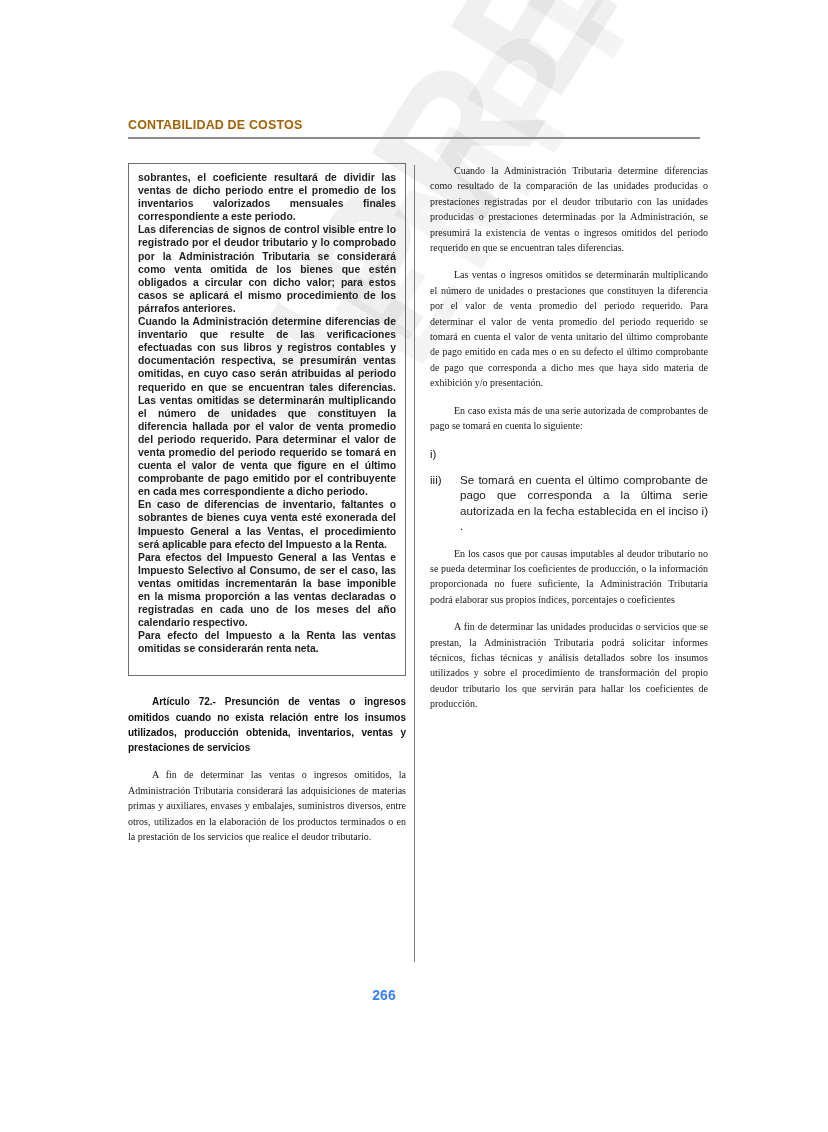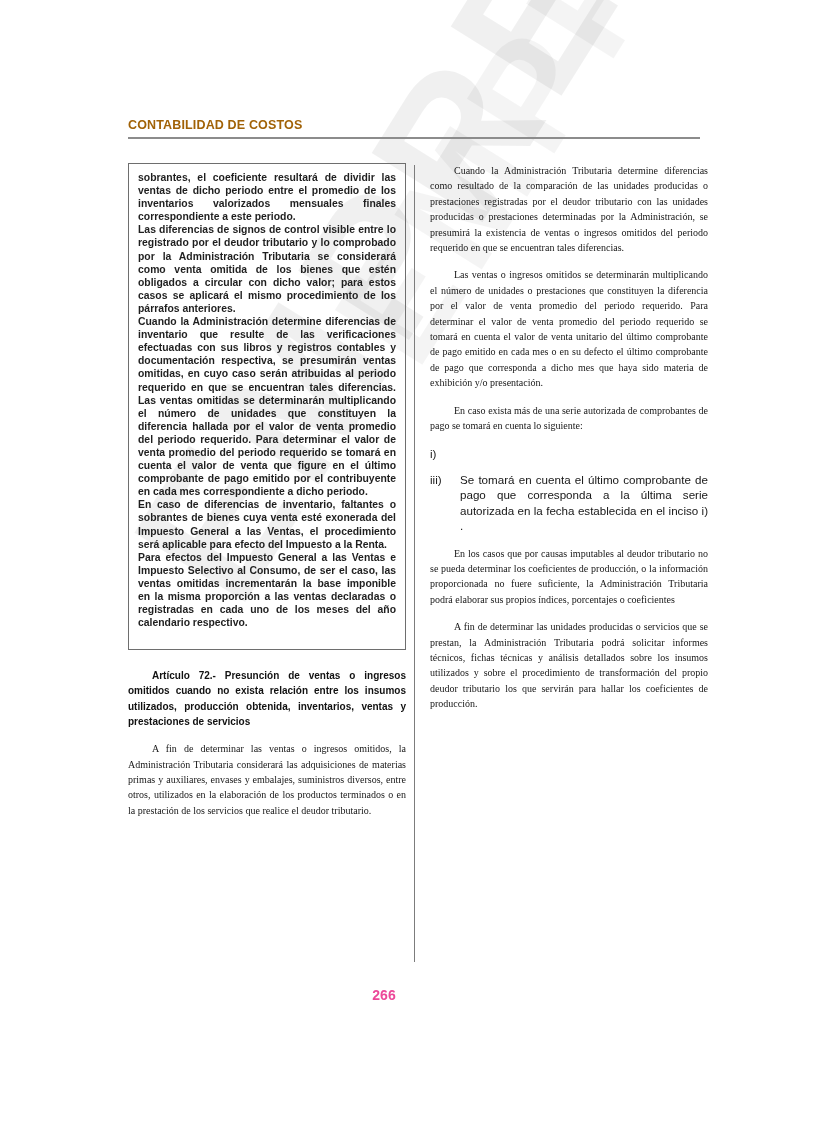--- a/index.html
+++ b/index.html
@@ -171,21 +171,21 @@
 
   
   .folio {
     position: absolute;
     left: 0;
     top: 987px;
     width: 768px;
     text-align: center;
     font-size: 14px;
     font-weight: bold;
-    color: #ec4899;
+    color: #3b82f6;
     z-index: 3;
   }
 </style>
 </head>
 <body>
 
 <div class="page">
 
   <div class="watermark-layer">
     <div class="watermark-text">EMPRE</div>
@@ -202,20 +202,21 @@
     <div class="col-divider"></div>
 
     <div class="col col-left">
 
       <div class="quote-box">
         <p>sobrantes, el coeficiente resultará de dividir las ventas de dicho periodo entre el promedio de los inventarios valorizados mensuales finales correspondiente a este periodo.</p>
         <p>Las diferencias de signos de control visible entre lo registrado por el deudor tributario y lo comprobado por la Administración Tributaria se considerará como venta omitida de los bienes que estén obligados a circular con dicho valor; para estos casos se aplicará el mismo procedimiento de los párrafos anteriores.</p>
         <p>Cuando la Administración determine diferencias de inventario que resulte de las verificaciones efectuadas con sus libros y registros contables y documentación respectiva, se presumirán ventas omitidas, en cuyo caso serán atribuidas al periodo requerido en que se encuentran tales diferencias. Las ventas omitidas se determinarán multiplicando el número de unidades que constituyen la diferencia hallada por el valor de venta promedio del periodo requerido. Para determinar el valor de venta promedio del periodo requerido se tomará en cuenta el valor de venta que figure en el último comprobante de pago emitido por el contribuyente en cada mes correspondiente a dicho periodo.</p>
         <p>En caso de diferencias de inventario, faltantes o sobrantes de bienes cuya venta esté exonerada del Impuesto General a las Ventas, el procedimiento será aplicable para efecto del Impuesto a la Renta.</p>
         <p>Para efectos del Impuesto General a las Ventas e Impuesto Selectivo al Consumo, de ser el caso, las ventas omitidas incrementarán la base imponible en la misma proporción a las ventas declaradas o registradas en cada uno de los meses del año calendario respectivo.</p>
+        <p>Para efecto del Impuesto a la Renta las ventas omitidas se considerarán renta neta.</p>
       </div>
 
       <h2 class="article-heading">Artículo 72.- Presunción de ventas o ingresos omitidos cuando no exista relación entre los insumos utilizados, producción obtenida, inventarios, ventas y prestaciones de servicios</h2>
 
       <p class="para">A fin de determinar las ventas o ingresos omitidos, la Administración Tributaria considerará las adquisiciones de materias primas y auxiliares, envases y embalajes, suministros diversos, entre otros, utilizados en la elaboración de los productos terminados o en la prestación de los servicios que realice el deudor tributario.</p>
 
     </div>
 
     <div class="col col-right">
 

